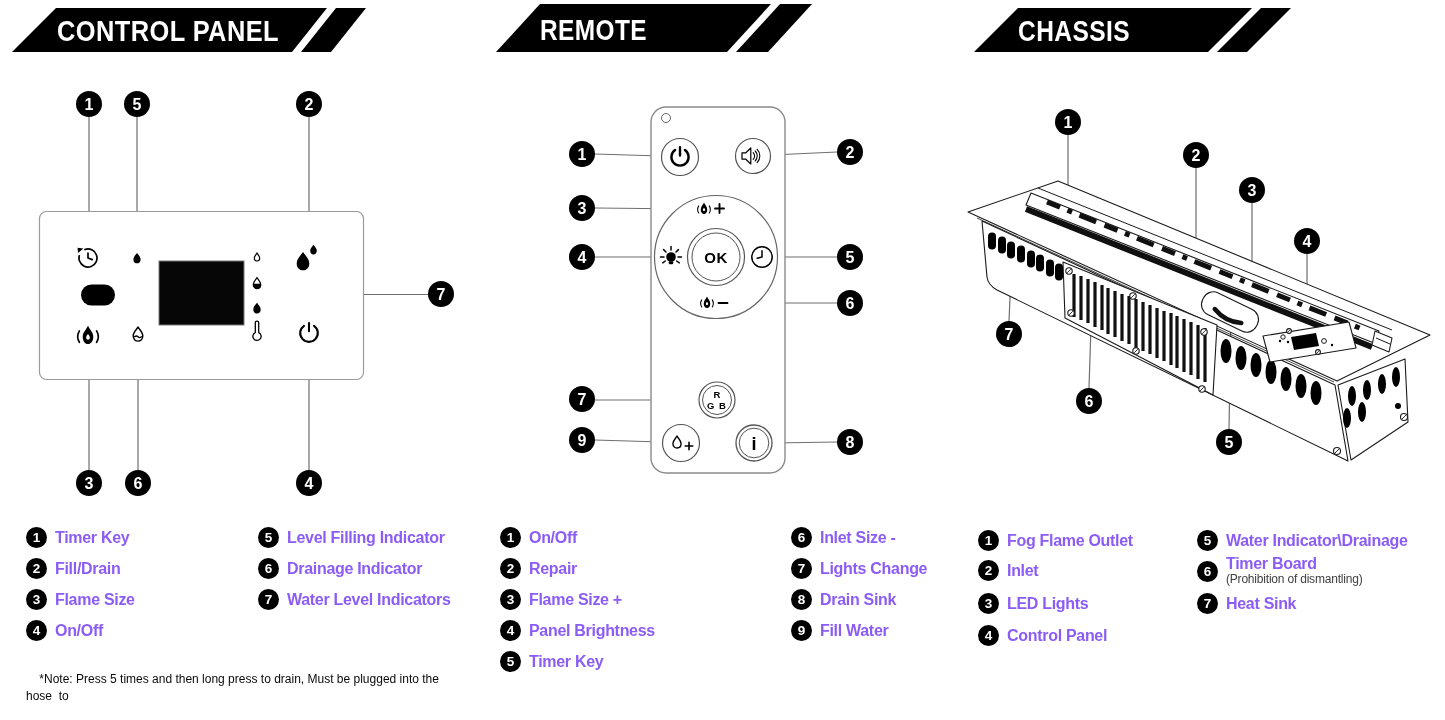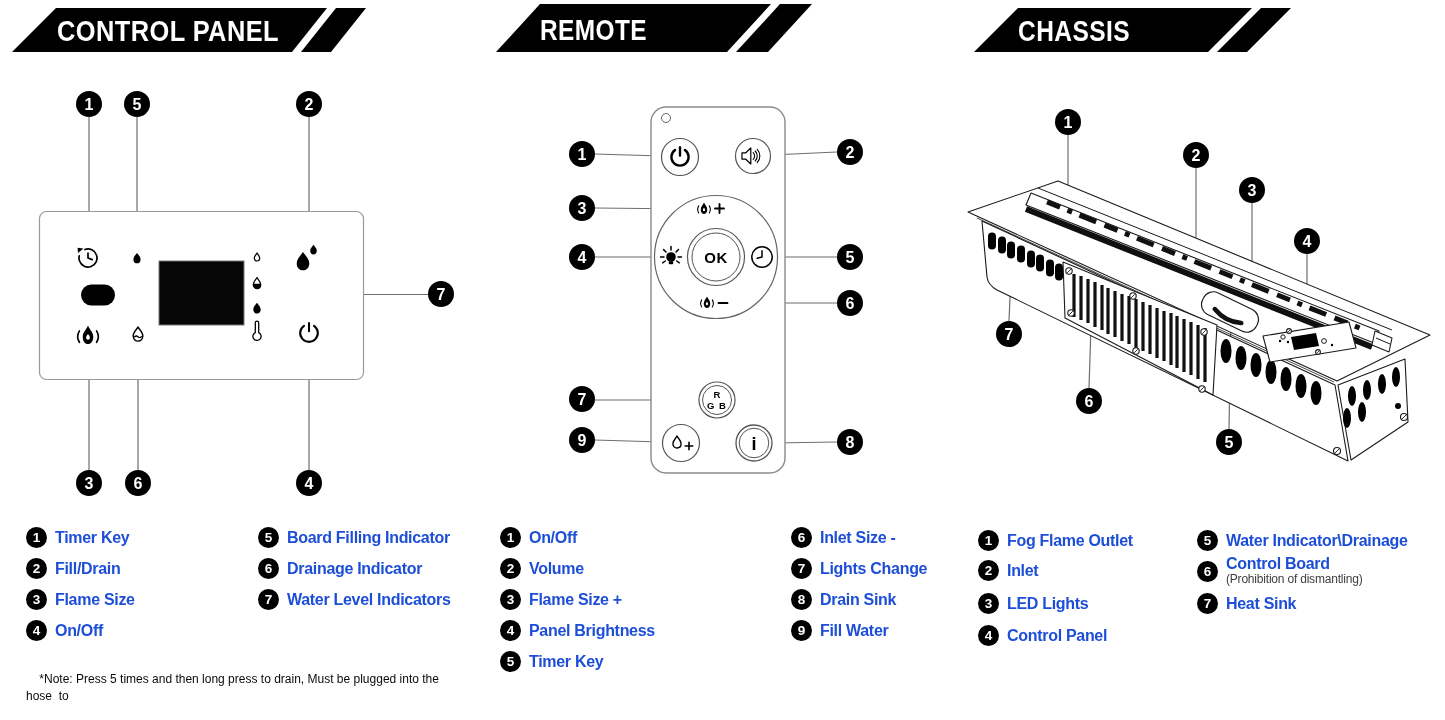--- a/index.html
+++ b/index.html
@@ -14,21 +14,21 @@
   .cline{stroke:#6f6f6f;stroke-width:1.2;fill:none;}
   .art-stroke{stroke:#1a1a1a;fill:none;}
   .white-face{fill:#fff;stroke:#1a1a1a;stroke-width:1.1;stroke-linejoin:round;}
   .btn-ring{fill:#fff;stroke:#555;stroke-width:1.2;}
   .glyph{stroke:#000;fill:none;stroke-linecap:round;stroke-linejoin:round;}
   .svgtxt{fill:#000;font-weight:bold;text-anchor:middle;}
   .lrow{position:absolute;display:flex;align-items:center;gap:8px;height:21px;}
   .lrow.multi{height:auto;}
   .badge{flex:0 0 21px;width:21px;height:21px;border-radius:50%;background:#000;color:#fff;
          font-size:13.5px;font-weight:bold;line-height:21px;text-align:center;}
-  .llabel{font-size:16px;font-weight:bold;color:#1d4ed8;letter-spacing:-.3px;white-space:nowrap;}
+  .llabel{font-size:16px;font-weight:bold;color:#8b5cf6;letter-spacing:-.3px;white-space:nowrap;}
   .lsub{font-size:12px;font-weight:normal;color:#404040;letter-spacing:-.2px;}
   .note{position:absolute;left:26px;top:654px;width:440px;font-size:12px;color:#0a0a0a;
         line-height:17px;white-space:pre-wrap;}
   .note b{font-weight:normal;}
 </style>
 </head>
 <body>
 
 <div class="page">
 
@@ -383,21 +383,21 @@
   <div class="lrow" style="left:26px;top:589px">
         <span class="badge">3</span>
         <span class="llabel">Flame Size</span>
       </div>
   <div class="lrow" style="left:26px;top:620px">
         <span class="badge">4</span>
         <span class="llabel">On/Off</span>
       </div>
   <div class="lrow" style="left:258px;top:527px">
         <span class="badge">5</span>
-        <span class="llabel">Board Filling Indicator</span>
+        <span class="llabel">Level Filling Indicator</span>
       </div>
   <div class="lrow" style="left:258px;top:558px">
         <span class="badge">6</span>
         <span class="llabel">Drainage Indicator</span>
       </div>
   <div class="lrow" style="left:258px;top:589px">
         <span class="badge">7</span>
         <span class="llabel">Water Level Indicators</span>
       </div>
   <div class="note">
@@ -406,21 +406,21 @@
   </div>
 </div>
 
 <div>
   <div class="lrow" style="left:500px;top:527px">
         <span class="badge">1</span>
         <span class="llabel">On/Off</span>
       </div>
   <div class="lrow" style="left:500px;top:558px">
         <span class="badge">2</span>
-        <span class="llabel">Volume</span>
+        <span class="llabel">Repair</span>
       </div>
   <div class="lrow" style="left:500px;top:589px">
         <span class="badge">3</span>
         <span class="llabel">Flame Size +</span>
       </div>
   <div class="lrow" style="left:500px;top:620px">
         <span class="badge">4</span>
         <span class="llabel">Panel Brightness</span>
       </div>
   <div class="lrow" style="left:500px;top:651px">
@@ -462,21 +462,21 @@
         <span class="badge">4</span>
         <span class="llabel">Control Panel</span>
       </div>
   <div class="lrow" style="left:1197px;top:530px">
         <span class="badge">5</span>
         <span class="llabel">Water Indicator\Drainage</span>
       </div>
   <div class="lrow multi" style="left:1197px;top:556px">
     <span class="badge">6</span>
     <span style="display:inline-block">
-      <span class="llabel" style="display:block;line-height:16px">Control Board</span>
+      <span class="llabel" style="display:block;line-height:16px">Timer Board</span>
       <span class="lsub" style="display:block;line-height:14px">(Prohibition of dismantling)</span>
     </span>
   </div>
   <div class="lrow" style="left:1197px;top:593px">
         <span class="badge">7</span>
         <span class="llabel">Heat Sink</span>
       </div>
 </div>
 
 </div>

